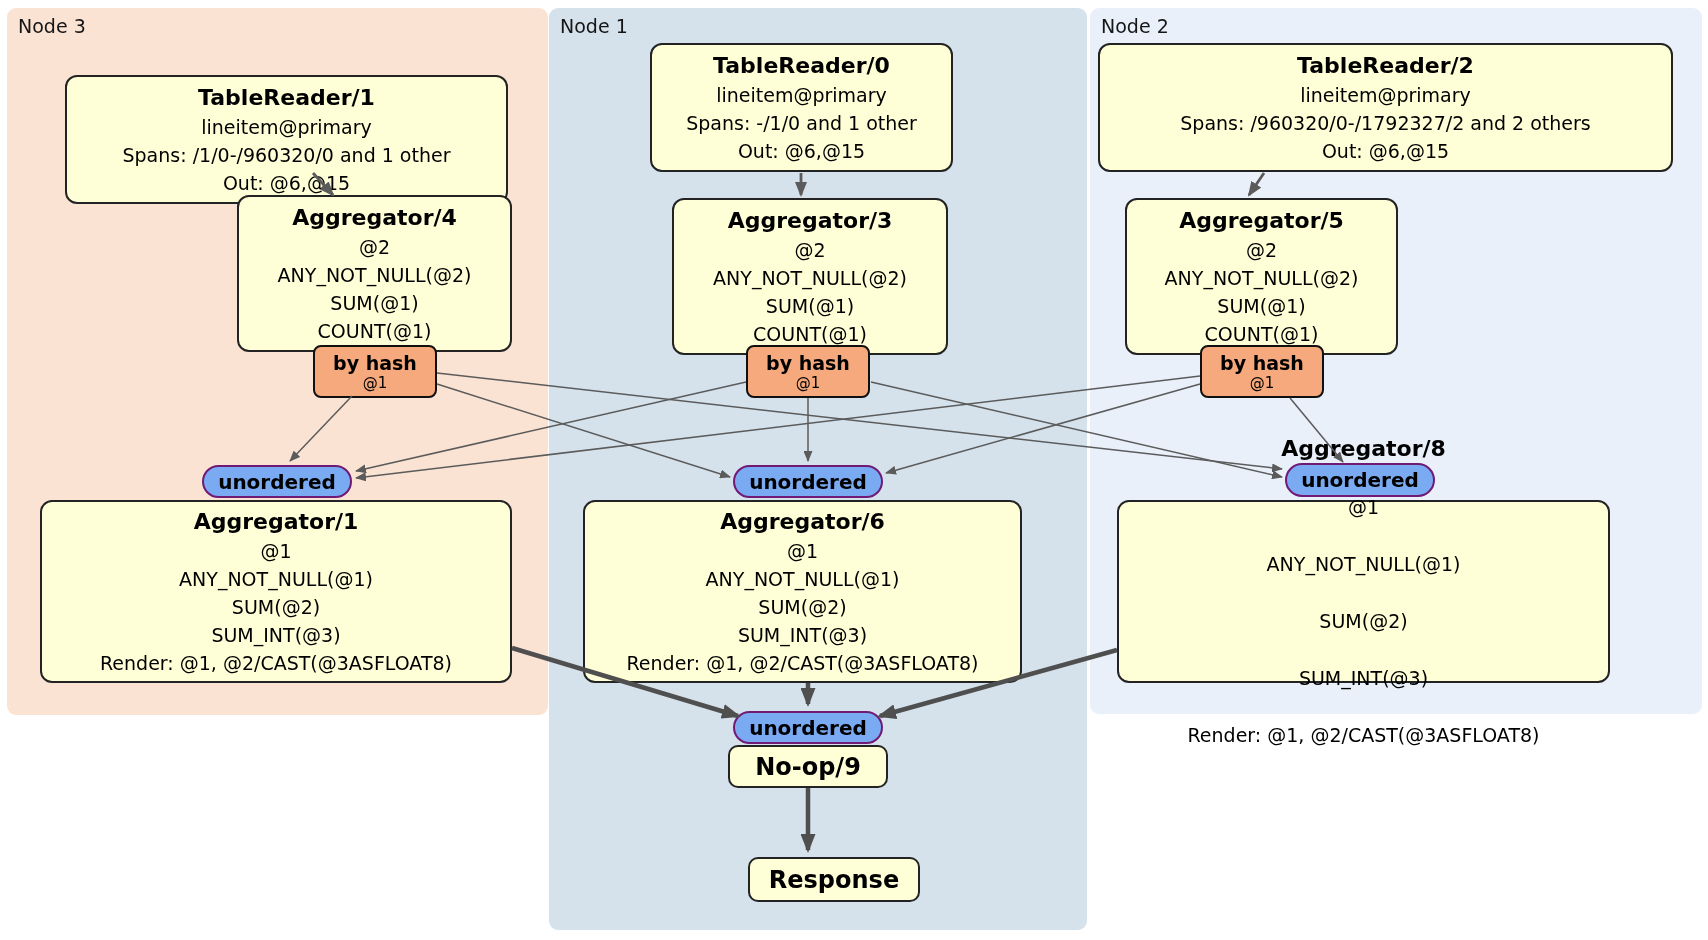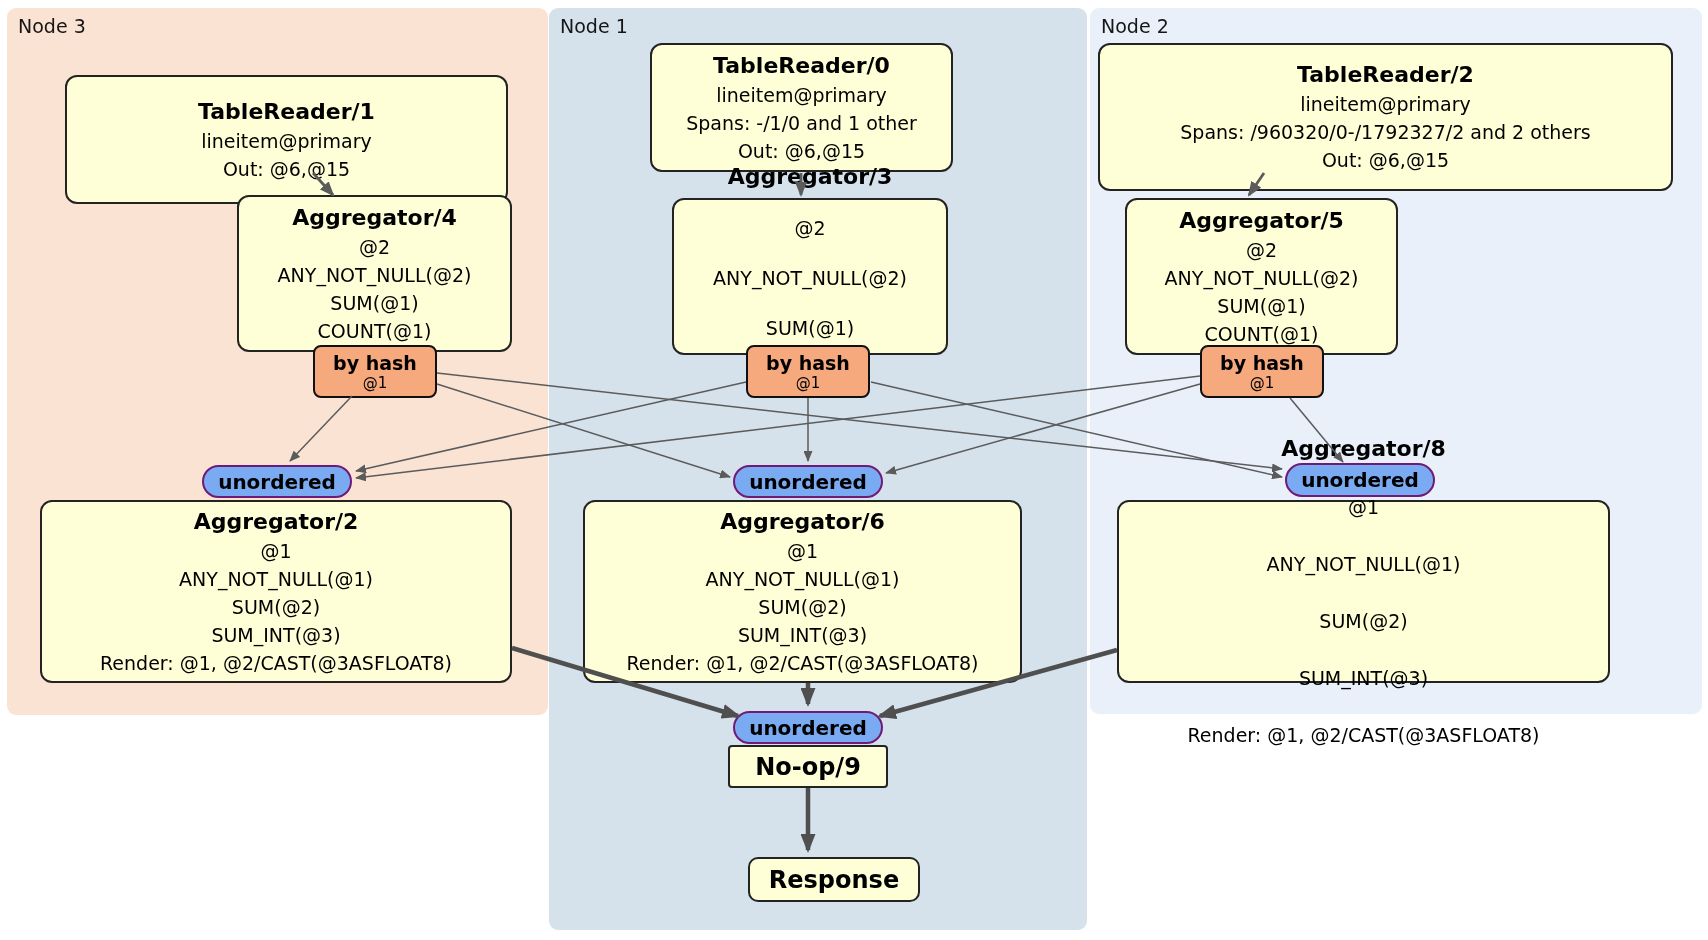--- a/index.html
+++ b/index.html
@@ -18,28 +18,28 @@
     border-radius:12px; display:flex; flex-direction:column; align-items:center;
     justify-content:center; text-align:center; z-index:2; box-sizing:border-box;
     padding:2px 6px;
   }
   .ptitle { font-weight:bold; font-size:22px; line-height:30px; white-space:nowrap; }
   .pline  { font-size:19px; line-height:28px; white-space:nowrap; }
   .bigtitle { font-weight:bold; font-size:24px; line-height:28px; white-space:nowrap; }
 
   #tr1  { left:65px;   top:43px;  width:443px; height:129px;margin-top:32px; }
   #tr0  { left:650px;  top:43px;  width:303px; height:129px; }
-  #tr2  { left:1098px; top:43px;  width:575px; height:148px; }
+  #tr2  { left:1098px; top:43px;  width:575px; height:129px; }
   #agg4 { left:237px;  top:195px; width:275px; height:157px; }
-  #agg3 { left:672px;  top:198px; width:276px; height:157px;gap:22px; }
+  #agg3 { left:672px;  top:198px; width:276px; height:157px; }
   #agg5 { left:1125px; top:198px; width:273px; height:157px; }
   #agg7 { left:40px;   top:500px; width:472px; height:183px; }
   #agg6 { left:583px;  top:500px; width:439px; height:183px; }
   #agg8 { left:1117px; top:500px; width:493px; height:183px;gap:29px; }
-  #noop     { left:728px; top:745px; width:160px; height:43px; border-radius:4px; }
+  #noop     { left:728px; top:745px; width:160px; height:43px; border-radius:10px; }
   #response { left:722px; top:857px; width:172px; height:45px; border-radius:10px;margin-left:26px; }
 
   .router {
     position:absolute; background:var(--router-fill); border:2px solid #101010;
     border-radius:8px; z-index:3; display:flex; flex-direction:column;
     align-items:center; justify-content:center; text-align:center; box-sizing:border-box;
   }
   .rlabel  { font-weight:bold; font-size:19px; line-height:23px; }
   .rdetail { font-size:15px; line-height:17px; }
   #router3 { left:313px;  top:345px; width:124px; height:53px; }
@@ -74,36 +74,37 @@
   <div class="region" id="region-node1">
     <span class="region-label">Node 1</span>
   </div>
   <div class="region" id="region-node2">
     <span class="region-label">Node 2</span>
   </div>
 
   <div class="pbox" id="tr1">
     <div class="ptitle">TableReader/1</div>
     <div class="pline">lineitem@primary</div>
+    <div class="pline">Spans: /1/0-/960320/0 and 1 other</div>
     <div class="pline">Out: @6,@15</div>
   </div>
   <div class="pbox" id="agg4">
     <div class="ptitle">Aggregator/4</div>
     <div class="pline">@2</div>
     <div class="pline">ANY_NOT_NULL(@2)</div>
     <div class="pline">SUM(@1)</div>
     <div class="pline">COUNT(@1)</div>
   </div>
   <div class="router" id="router3">
     <div class="rlabel">by hash</div>
     <div class="rdetail">@1</div>
   </div>
   <div class="sync" id="sync3">unordered</div>
   <div class="pbox" id="agg7">
-    <div class="ptitle">Aggregator/2</div>
+    <div class="ptitle">Aggregator/1</div>
     <div class="pline">@1</div>
     <div class="pline">ANY_NOT_NULL(@1)</div>
     <div class="pline">SUM(@2)</div>
     <div class="pline">SUM_INT(@3)</div>
     <div class="pline">Render: @1, @2/CAST(@3ASFLOAT8)</div>
   </div>
 
   <div class="pbox" id="tr0">
     <div class="ptitle">TableReader/0</div>
     <div class="pline">lineitem@primary</div>

